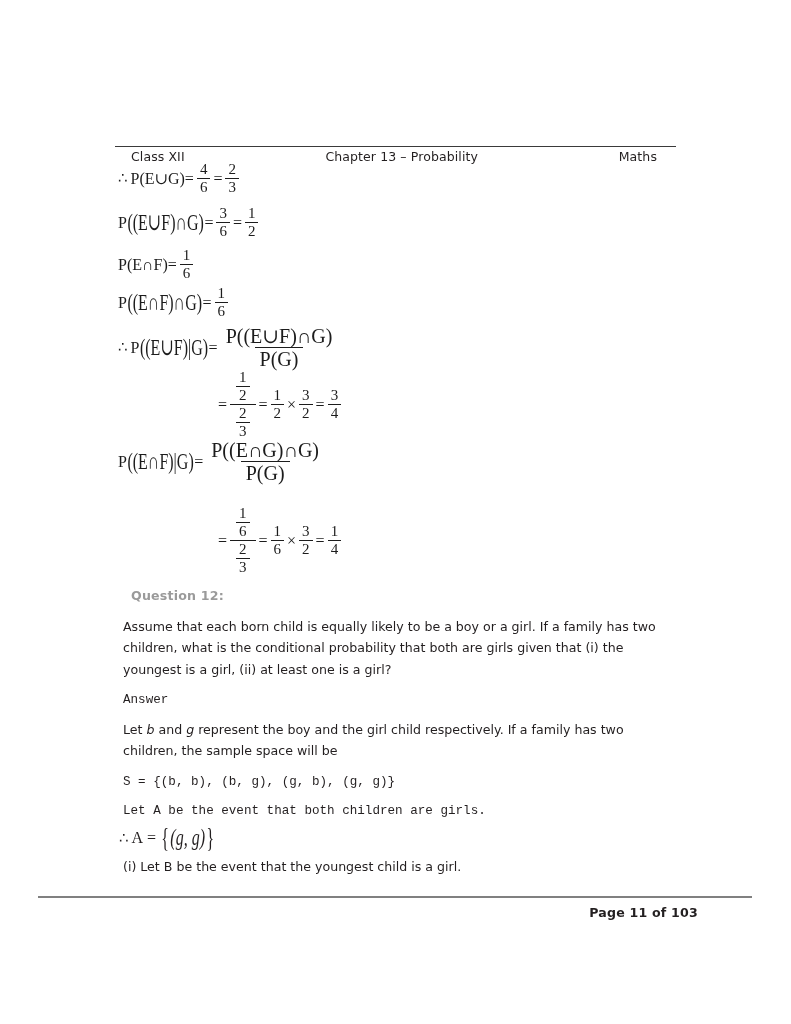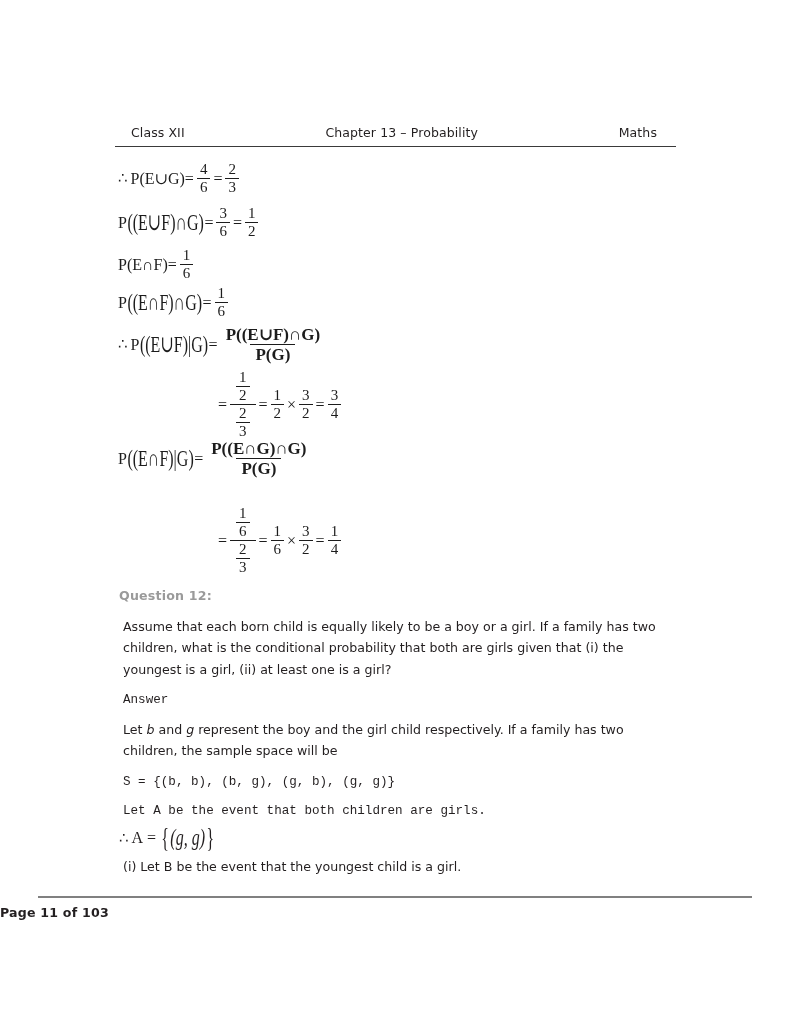--- a/index.html
+++ b/index.html
@@ -31,21 +31,21 @@
   }
   .header-row {
     display: flex;
     align-items: baseline;
     justify-content: space-between;
     font-size: 12.5px;
     color: #231f20;
     letter-spacing: 0.1px;
   }
   .hdr-left   { flex: 0 0 auto; padding-left: 16px; }
-  .hdr-center { flex: 1 1 auto; text-align: center; }
+  .hdr-center { flex: 1 1 auto; text-align: center; margin-top: 24px; }
   .hdr-right  { flex: 0 0 auto; padding-right: 18px; }
   .header-rule {
     position: absolute;
     left: 115px;
     top: 146px;
     width: 561px;
     height: 0;
     border-top: 1.6px solid #3a3a3a;
   }
 
@@ -88,24 +88,23 @@
     font-size: 15px;
   }
   .frac > .den {
     padding: 1px 3px 0 3px;
     border-top: 1.1px solid #1c1c1c;
     font-size: 15px;
   }
   
   .bigfrac > .num,
   .bigfrac > .den {
-    font-size: 17px;
+    font-size: 20px;
     padding-left: 5px;
     padding-right: 5px;
-    font-weight: bold;
   }
   
   .cfrac > .num, .cfrac > .den {
     font-size: 15px;
   }
   .paren-big {
     display: inline-block;
     transform: scaleY(1.45);
     transform-origin: center;
     margin: 0 0.5px;
@@ -127,21 +126,21 @@
     left: 119px;
     top: 588px;
     width: 560px;
     font-size: 12.6px;
     color: #231f20;
   }
   .q-heading {
     color: #9a9a9a;
     font-weight: bold;
     font-size: 12.6px;
-    margin: 0 0 13px 0;
+    margin: 0 0 13px 12px;
     letter-spacing: 0.2px;
   }
   .para {
     margin: 0 0 10px 4px;
     line-height: 21.3px;
   }
   .para.tight { margin-bottom: 8px; font-family: Liberation Mono, monospace; }
   .it { font-style: italic; }
 
   .mathline {
@@ -166,21 +165,21 @@
     top: 896px;
     width: 714px;
     height: 0;
     border-top: 2px solid #808080;
   }
   .footer-text {
     position: absolute;
     left: 0;
     top: 905px;
     width: 698px;
-    text-align: left;
+    text-align: right;
     font-size: 12.6px;
     font-weight: bold;
     color: #231f20;
     letter-spacing: 0.2px;
   }
 </style>
 </head>
 <body>
 
 <div class="page">

